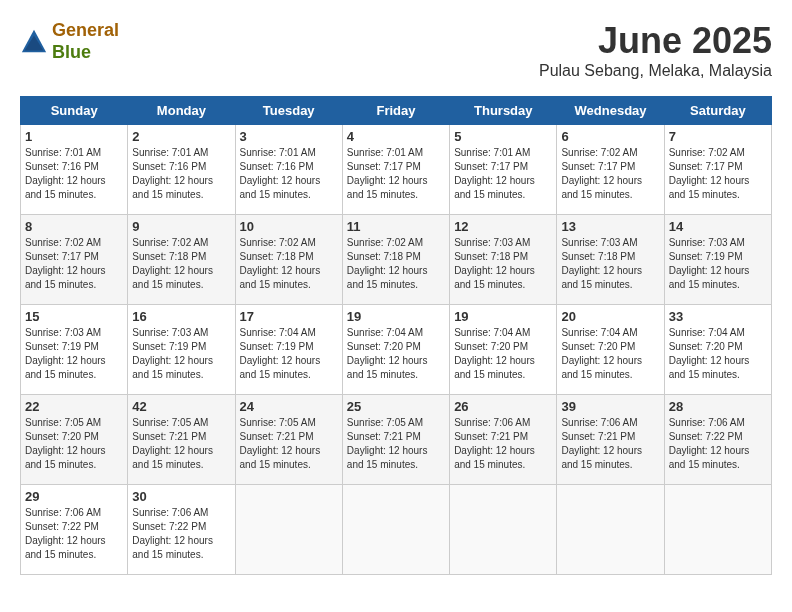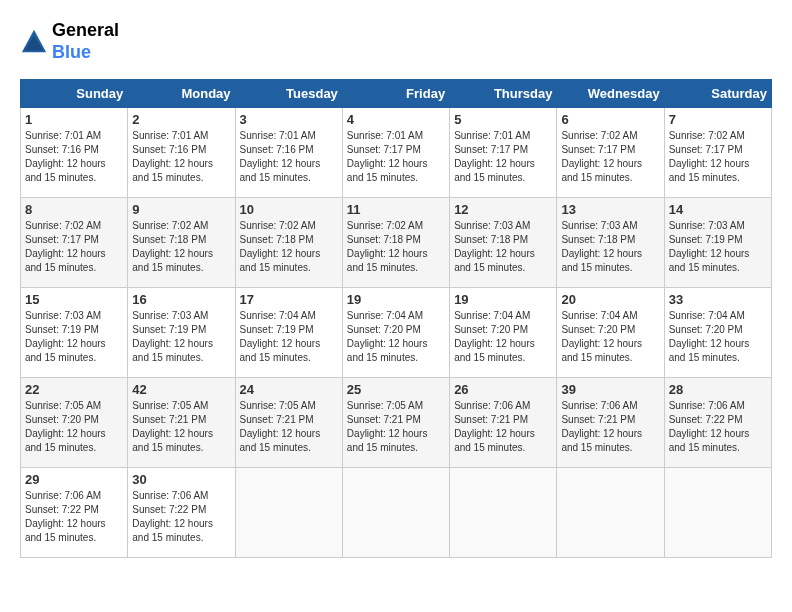--- a/index.html
+++ b/index.html
@@ -19,22 +19,22 @@
     .logo {
       display: flex;
       align-items: center;
       gap: 4px;
     }
     .logo-text {
       font-size: 18px;
       font-weight: bold;
       line-height: 1.2;
     }
-    .logo-general { color: #000000; }
-    .logo-blue { color: #3b82f6; }
+    .logo-general { color: #a16207; }
+    .logo-blue { color: #4d7c0f; }
     .logo-icon {
       width: 28px;
       height: 28px;
     }
     .title-block {
       text-align: right;
     }
     .calendar-title {
       font-size: 36px;
       font-weight: bold;
@@ -46,21 +46,21 @@
     }
     .calendar {
       width: 100%;
       border-collapse: collapse;
       font-size: 11px;
     }
     .calendar th {
       background: #2060a0;
       color: #fff;
       padding: 6px 4px;
-      text-align: right;
+      text-align: center;
       font-size: 13px;
       font-weight: bold;
       border: 1px solid #2060a0;
     }
     .calendar td {
       border: 1px solid #ccc;
       vertical-align: top;
       padding: 4px;
       width: calc(100% / 7);
       height: 90px;
@@ -91,20 +91,24 @@
   <div class="logo">
     <svg class="logo-icon" viewBox="0 0 30 30">
       <polygon points="15,2 28,26 2,26" fill="#2060a0"></polygon>
       <polygon points="15,8 25,24 5,24" fill="#1a4a80"></polygon>
     </svg>
     <div class="logo-text">
       <span class="logo-general">General</span><br>
       <span class="logo-blue">Blue</span>
     </div>
   </div>
+  <div class="title-block">
+    <div class="calendar-title">June 2025</div>
+    <div class="calendar-subtitle">Pulau Sebang, Melaka, Malaysia</div>
+  </div>
 </div>
 
 <table class="calendar">
   <thead>
     <tr>
     <th>Sunday</th>
         <th>Monday</th>
         <th>Tuesday</th>
         <th>Friday</th>
         <th>Thursday</th>

